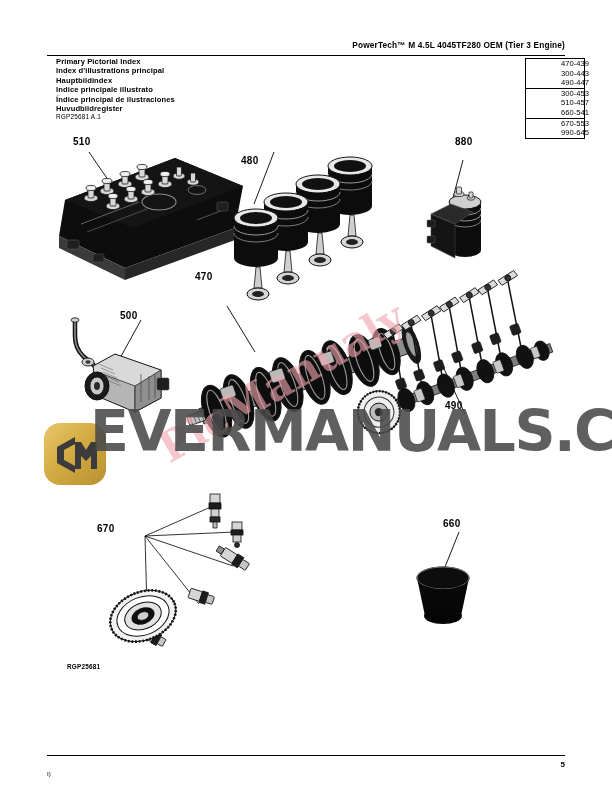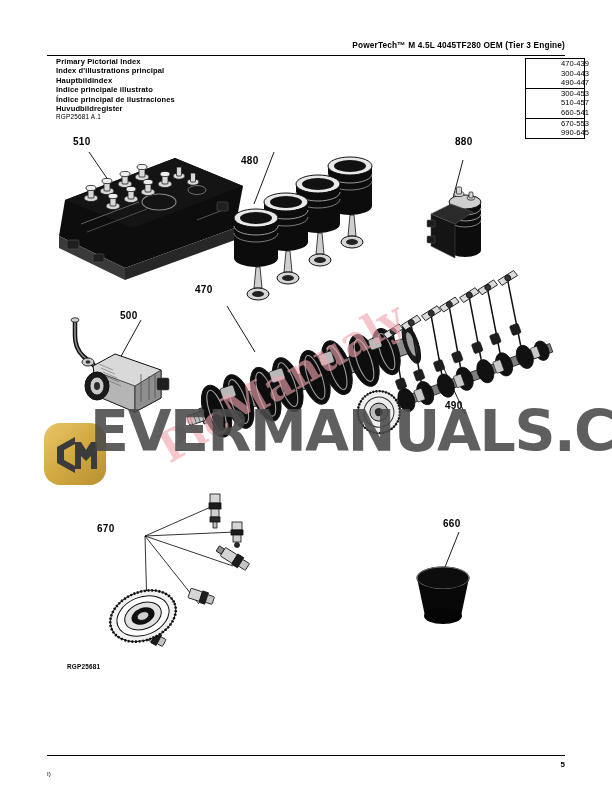--- a/index.html
+++ b/index.html
@@ -426,21 +426,21 @@
             <path d="M92 62 L92 86"></path>
             <path d="M98 60 L98 84"></path>
         </g>
 
         <ellipse cx="31" cy="48" rx="6" ry="4" fill="#cdcdcd" stroke="#111" stroke-width="0.9"></ellipse>
         <ellipse cx="31" cy="48" rx="2.5" ry="1.8" fill="#333"></ellipse>
         <rect x="100" y="64" width="12" height="12" rx="1.5" fill="#1e1e1e" stroke="#444" stroke-width="0.6"></rect>
       </g>
     </svg>
 
-    <div class="callout" style="left:148px; top:156px;">470</div>
+    <div class="callout" style="left:148px; top:143px;">470</div>
     <svg class="art" style="left:130px; top:176px; width:260px; height:150px;" viewBox="0 0 260 150">
       <line x1="50" y1="2" x2="78" y2="48" stroke="#000" stroke-width="0.9"></line>
 
       <g transform="rotate(-19 130 75)">
 
         <rect x="18" y="68" width="222" height="16" fill="#8d8d8d" stroke="#111" stroke-width="0.8"></rect>
 
         <rect x="4" y="71" width="18" height="10" rx="2" fill="#c4c4c4" stroke="#111" stroke-width="0.8"></rect>
         <g stroke="#333" stroke-width="0.6">
           <path d="M7 71 L7 81"></path>

